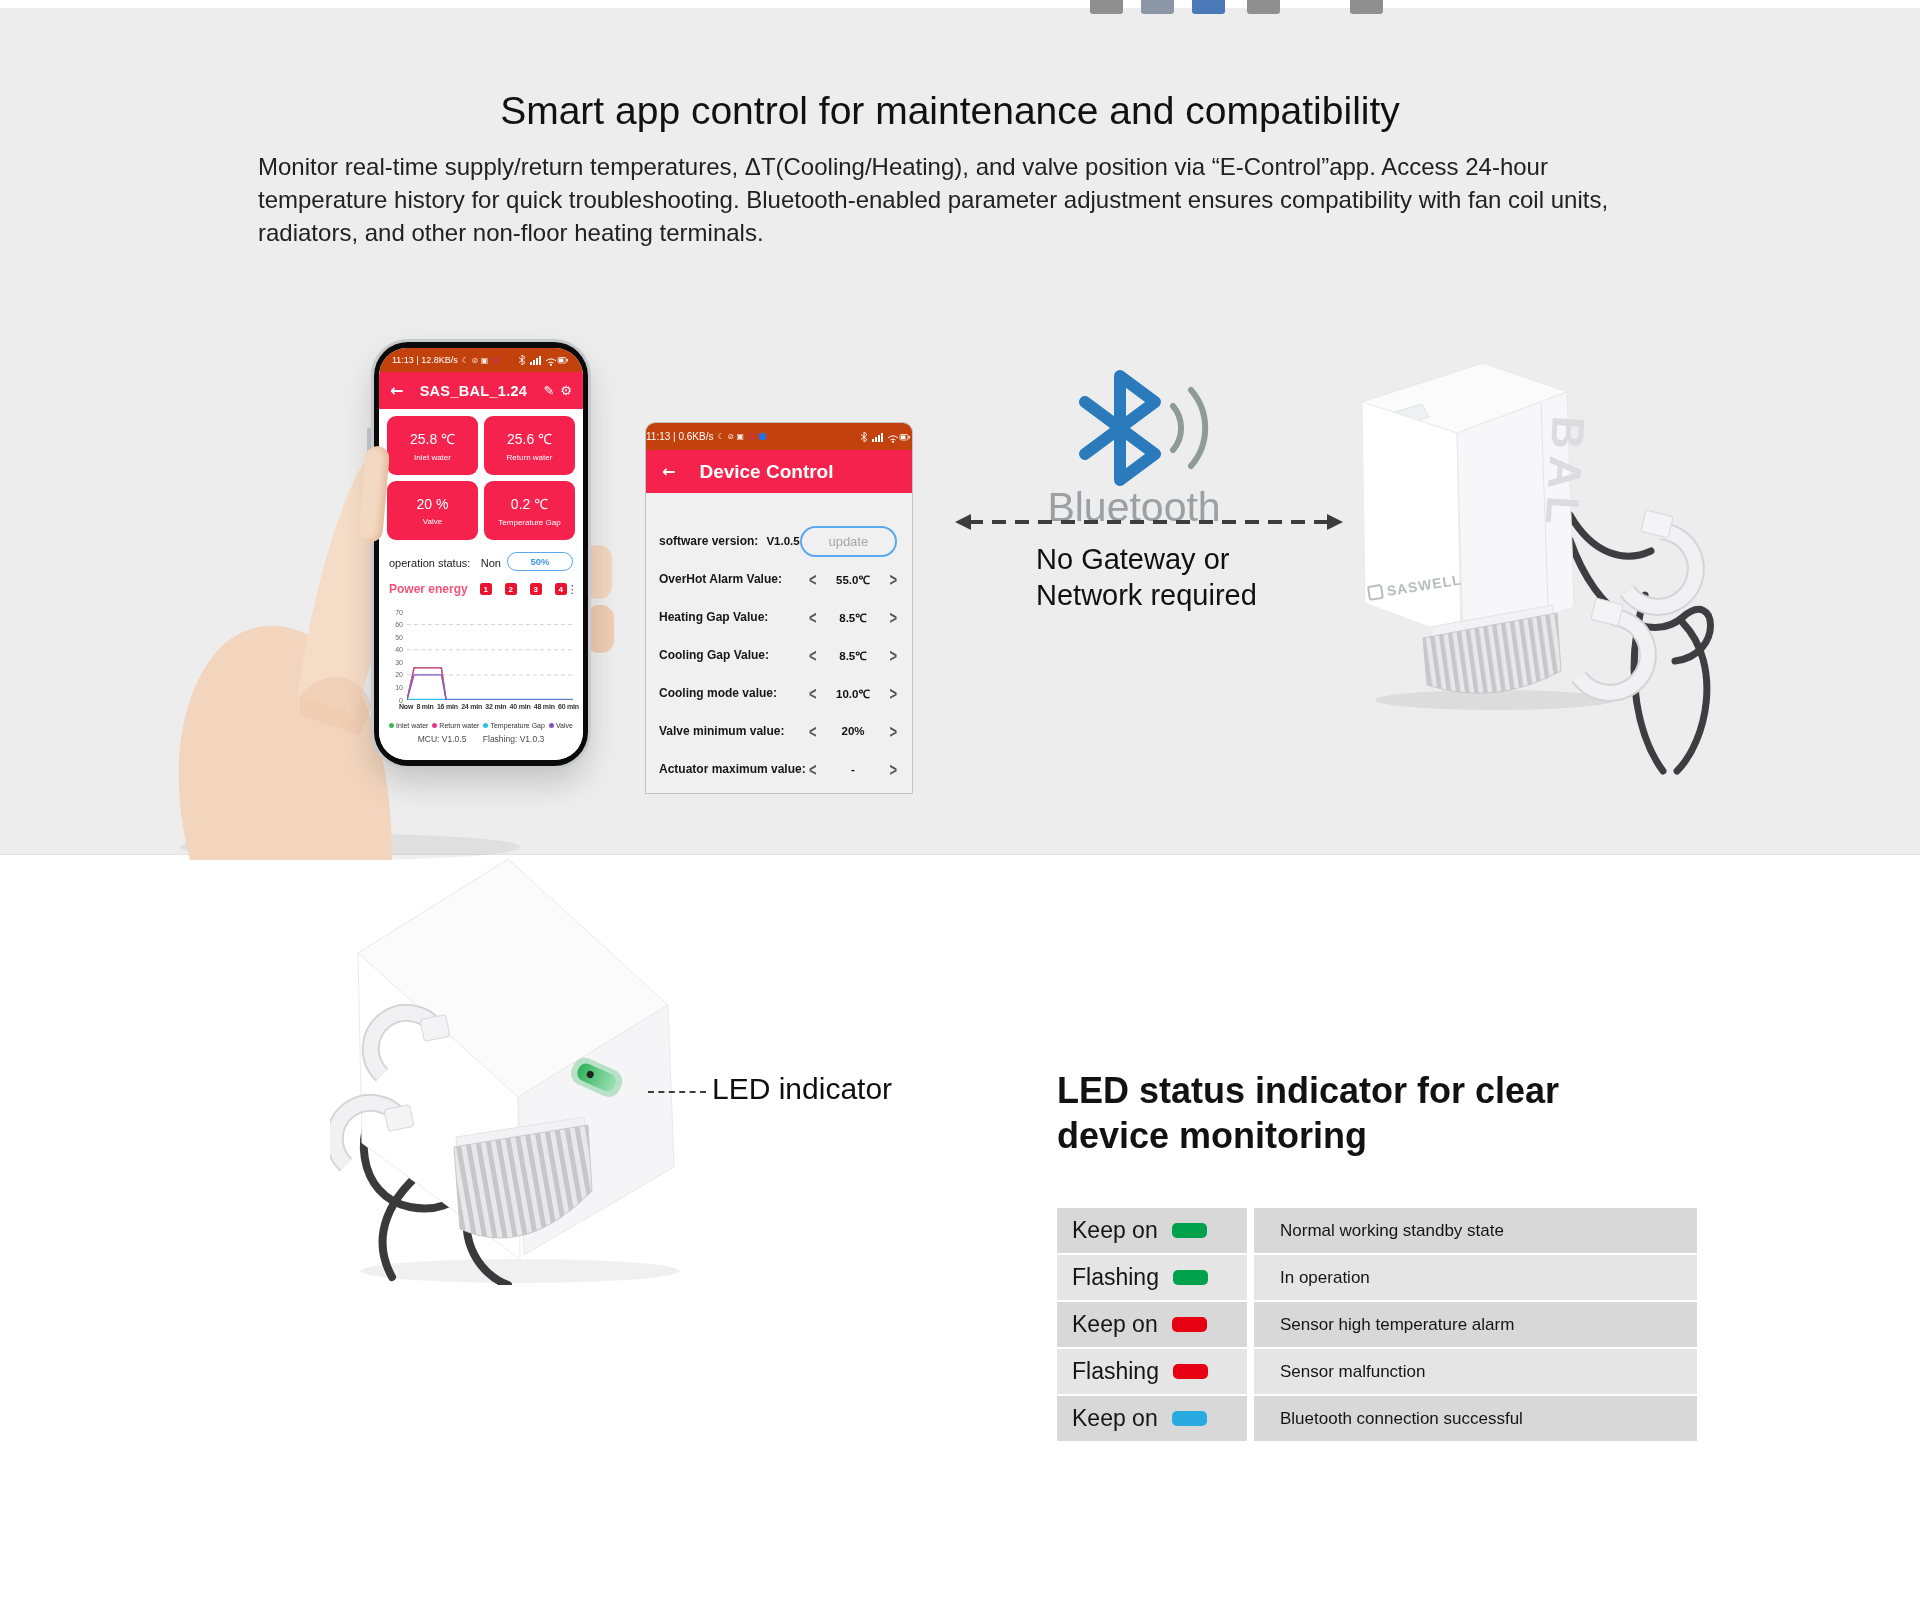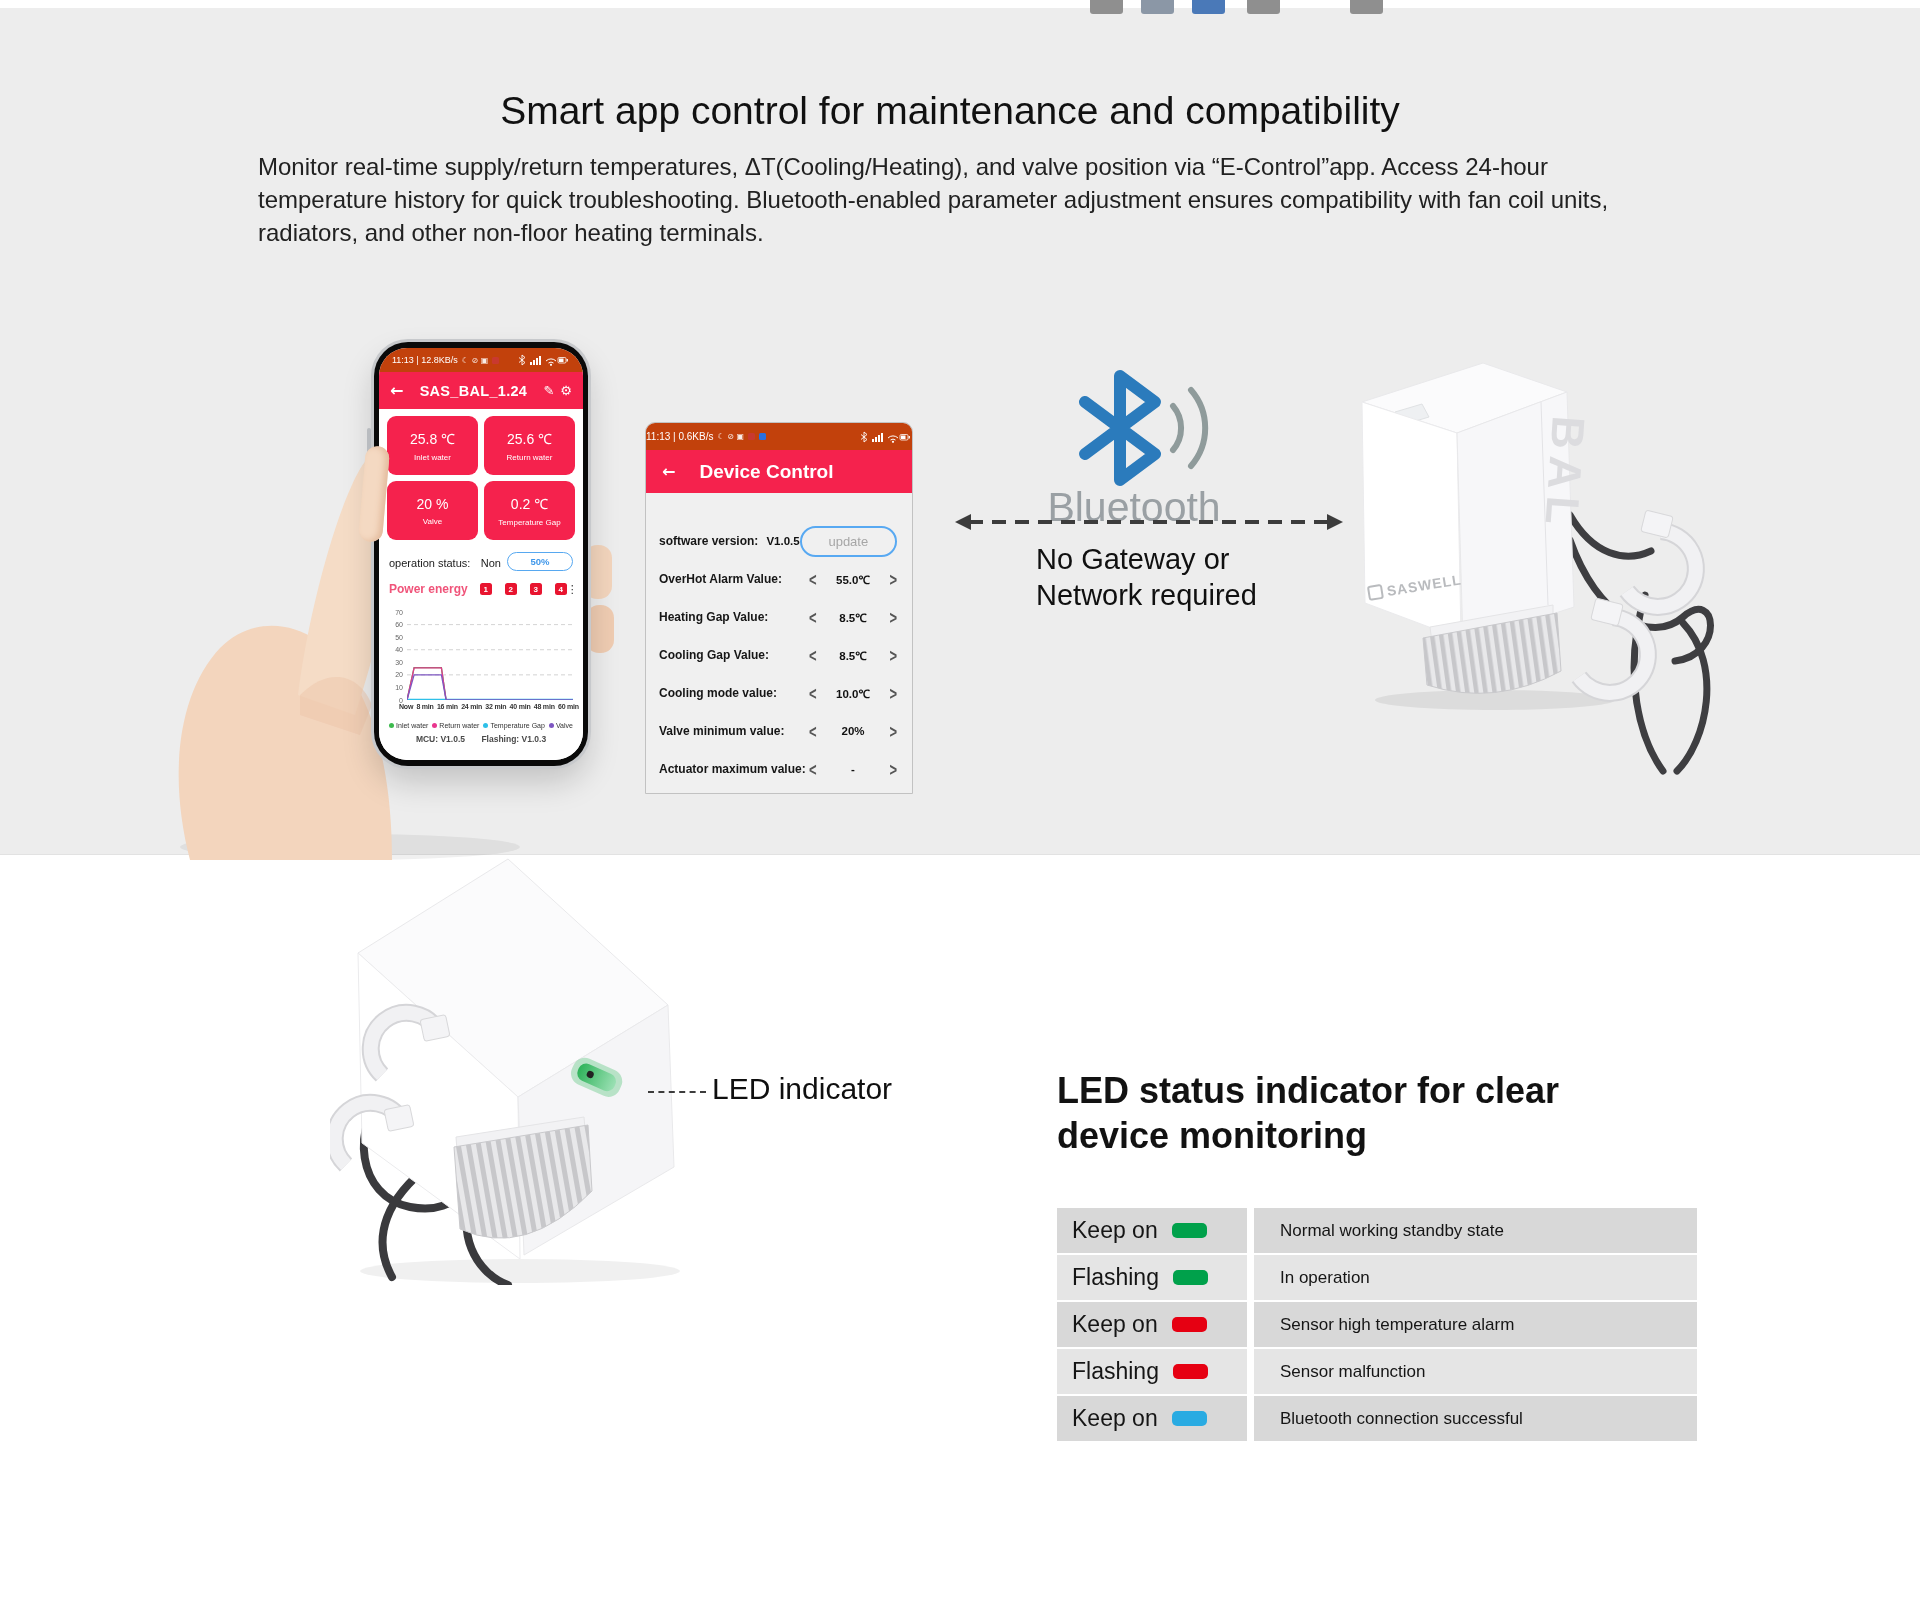--- a/index.html
+++ b/index.html
@@ -56,21 +56,21 @@
   .pwdots{margin-left:auto;color:#333;font-size:11px;font-family:"DejaVu Sans",sans-serif;}
   #chartwrap{position:relative;margin-top:8px;height:112px;}
   #chart-svg{position:absolute;left:20px;top:3px;}
   .ytick{position:absolute;left:0;width:16px;text-align:right;font-size:7px;color:#666;}
   #xticks{position:absolute;left:12px;top:99px;width:180px;display:flex;justify-content:space-between;}
   .xtick{font-size:7px;font-weight:bold;color:#333;white-space:nowrap;letter-spacing:-.2px;}
   #legend{display:flex;justify-content:center;gap:4px;margin-top:6px;}
   .lgi{display:flex;align-items:center;gap:2px;font-size:7px;color:#333;white-space:nowrap;}
   .lgd{width:5px;height:5px;border-radius:50%;display:inline-block;}
   .mcu{text-align:center;font-size:8.5px;color:#4a4a4a;margin-top:5px;}
-  .mcu span{margin:8px 7px;font-weight:bold;}
+  .mcu span{margin:8px 7px;}
   
   .phone2{position:absolute;left:645px;top:422px;width:268px;height:372px;background:#f0f0f0;
           border:1px solid #c2c2c2;border-radius:10px 10px 0 0;box-sizing:border-box;display:flex;
           flex-direction:column;z-index:2;}
   .p2status{flex:0 0 27px;height:27px;border-radius:9px 9px 0 0;padding:0 0;font-size:10px;}
   .p2header{flex:0 0 43px;background:var(--app-red,#f5224d);color:#fff;display:flex;align-items:center;
             padding:0 16px;gap:24px;}
   .p2ttl{font-size:19px;font-weight:bold;}
   .p2body{flex:1;padding:29px 15px 6px 13px;display:flex;flex-direction:column;}
   .p2row{height:38px;display:flex;align-items:center;justify-content:space-between;}

